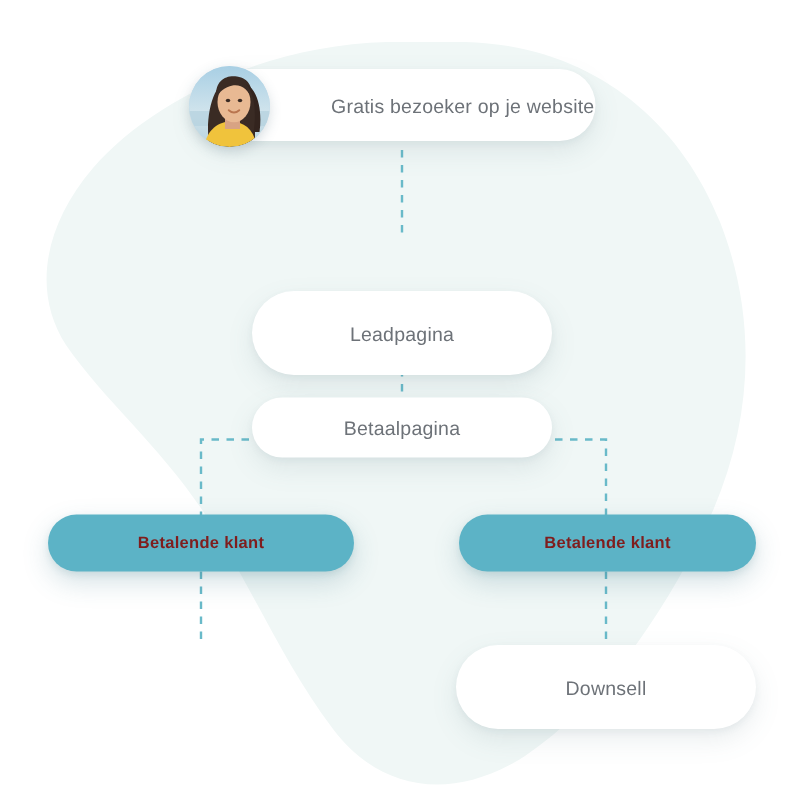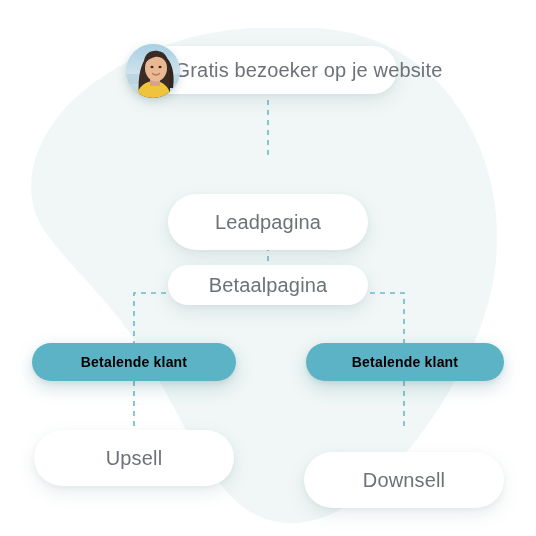--- a/index.html
+++ b/index.html
@@ -33,37 +33,37 @@
   
   .node {
     position: absolute;
     z-index: 2;
     box-sizing: border-box;
     display: flex;
     align-items: center;
     justify-content: center;
     background: #ffffff;
     color: #6d7278;
-    font-size: 20px;
+    font-size: 13px;
     letter-spacing: .15px;
     white-space: nowrap;
   }
 
   .node-white {
     border-radius: 34px;
     box-shadow: 0 7px 18px rgba(90,120,130,.13),
                 0 2px 5px rgba(90,120,130,.07);
   }
 
   .node-teal {
     border-radius: 999px;
     background: #5cb3c6;
-    color: #000000;
+    color: #7f1d1d;
     font-weight: bold;
-    font-size: 14px;
+    font-size: 11px;
     letter-spacing: .2px;
     box-shadow: 0 7px 18px rgba(60,120,135,.22),
                 0 2px 5px rgba(60,120,135,.12);
   }
 
   
   #node-visitor {
     left: 130px;
     top: 46px;
     width: 267px;
@@ -84,21 +84,21 @@
     overflow: hidden;
     background: #bcd9e8;
     box-shadow: 0 3px 8px rgba(80,110,125,.22);
     z-index: 3;
   }
   .avatar svg { display: block; }
 
   #node-leadpagina  { left: 168px; top: 158px; width: 200px; height: 56px; margin-top: 36px; }
   #node-betaalpagina{ left: 168px; top: 265px; width: 200px; height: 40px; }
   #node-upsell      { left: 34px;  top: 430px; width: 200px; height: 56px; }
-  #node-downsell    { left: 304px; top: 452px; width: 200px; height: 56px; }
+  #node-downsell    { left: 304px; top: 430px; width: 200px; height: 56px; }
 
   #node-klant-left  { left: 32px;  top: 343px; width: 204px; height: 38px; }
   #node-klant-right { left: 306px; top: 343px; width: 198px; height: 38px; }
 
   .label { pointer-events: none; }
 </style>
 </head>
 <body>
 
 <div id="stage">
@@ -179,21 +179,18 @@
   </div>
 
   <div class="node node-teal" id="node-klant-left">
     <span class="label">Betalende klant</span>
   </div>
 
   <div class="node node-teal" id="node-klant-right">
     <span class="label">Betalende klant</span>
   </div>
 
-  <div class="node node-white" id="node-upsell">
-    <span class="label">Upsell</span>
-  </div>
 
   <div class="node node-white" id="node-downsell">
     <span class="label">Downsell</span>
   </div>
 
 </div>
 
 </body></html>

